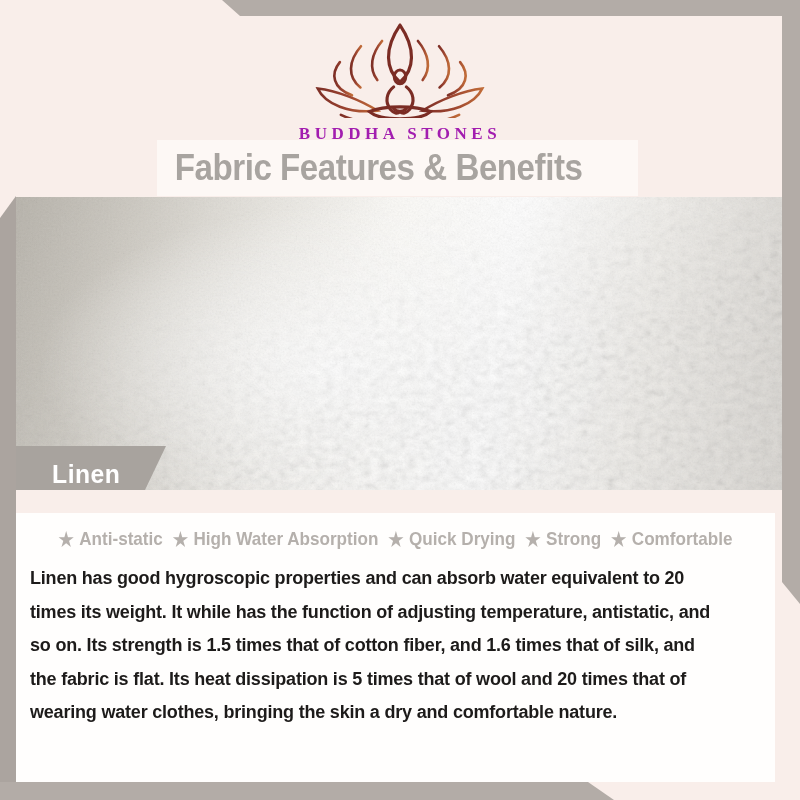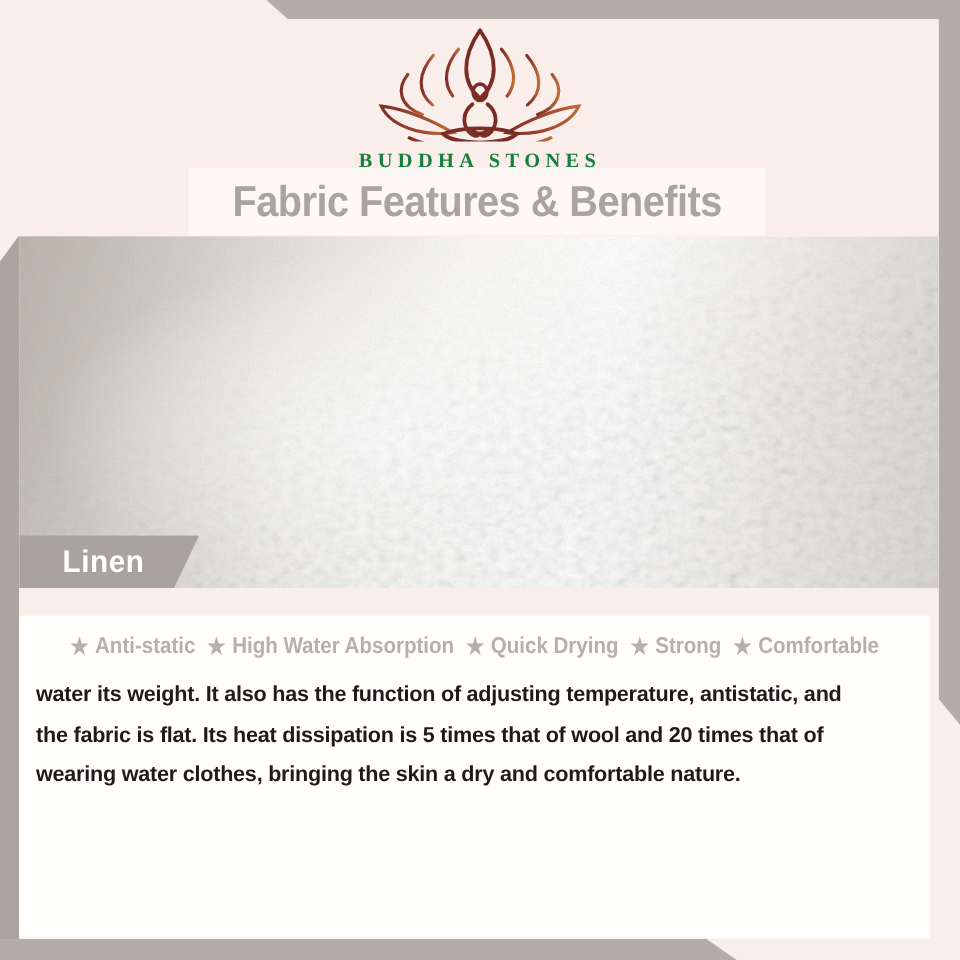--- a/index.html
+++ b/index.html
@@ -39,48 +39,48 @@
     position:absolute;bottom:0;left:0;width:614px;height:18px;
     background:var(--frame);
     clip-path:polygon(0 0,588px 0,100% 100%,0 100%);
   }
   
   .logo-wrap{position:absolute;top:22px;left:0;width:800px;text-align:center;}
   .logo-wrap svg{display:block;margin:0 auto;}
   .brand-name{
     margin-top:6px;
     font-family:"Liberation Serif", serif;
-    font-size:17px;font-weight:700;color:#15803d;letter-spacing:4.5px;
+    font-size:17px;font-weight:700;color:#a21caf;letter-spacing:4.5px;
   }
   
   .title-banner{
     position:absolute;top:140px;left:157px;width:481px;height:56px;
     background:var(--banner-bg);
-    display:flex;align-items:center;justify-content:center;
+    display:flex;align-items:center;justify-content:flex-start;
   }
   .title-banner .title{
     font-size:36px;font-weight:700;color:var(--title-gray);
     letter-spacing:-0.5px;white-space:nowrap;
     transform:scaleX(0.92);
   }
   
   .photo{
     position:absolute;top:197px;left:16px;width:766px;height:293px;
     overflow:hidden;
     background:
       radial-gradient(60% 85% at 42% 58%, rgba(255,255,255,0.95) 0%, rgba(255,255,255,0) 65%),
       linear-gradient(115deg, rgba(158,152,142,0.38) 0%, rgba(158,152,142,0.12) 22%, rgba(158,152,142,0) 42%),
       linear-gradient(100deg,#c6c3bc 0%,#d8d5ce 14%,#eeece7 32%,#fbfaf7 48%,#ffffff 62%,#f0eeea 80%,#d9d6d1 100%);
   }
   .photo svg.grain{position:absolute;inset:0;width:100%;height:100%;}
   .linen-label{
     position:absolute;left:0;bottom:0;width:150px;height:44px;
     background:var(--label-bg);
     clip-path:polygon(0 0,100% 0,86% 100%,0 100%);
-    display:flex;align-items:center;
+    display:flex;align-items:flex-end;
   }
   .linen-label .label-text{
     padding-left:38px;color:#ffffff;font-size:26px;font-weight:700;
     letter-spacing:0.5px;transform:scaleX(0.95);transform-origin:left center;
   }
   
   .content-box{
     position:absolute;top:513px;left:16px;width:759px;height:269px;
     background:#fffefd;overflow:hidden;
   }
@@ -199,19 +199,21 @@
       <span class="feature">
         <span class="star">★</span>
         <span>Strong</span>
       </span>
       <span class="feature">
         <span class="star">★</span>
         <span>Comfortable</span>
       </span>
     </div>
     <div class="description">
-      <div class="line">water its weight. It also has the function of adjusting temperature, antistatic, and</div>
+      <div class="line">Linen has good hygroscopic properties and can absorb water equivalent to 20</div>
+      <div class="line">times its weight. It while has the function of adjusting temperature, antistatic, and</div>
+      <div class="line">so on. Its strength is 1.5 times that of cotton fiber, and 1.6 times that of silk, and</div>
       <div class="line">the fabric is flat. Its heat dissipation is 5 times that of wool and 20 times that of</div>
       <div class="line">wearing water clothes, bringing the skin a dry and comfortable nature.</div>
     </div>
   </div>
 
 </div>
 
 </body></html>

